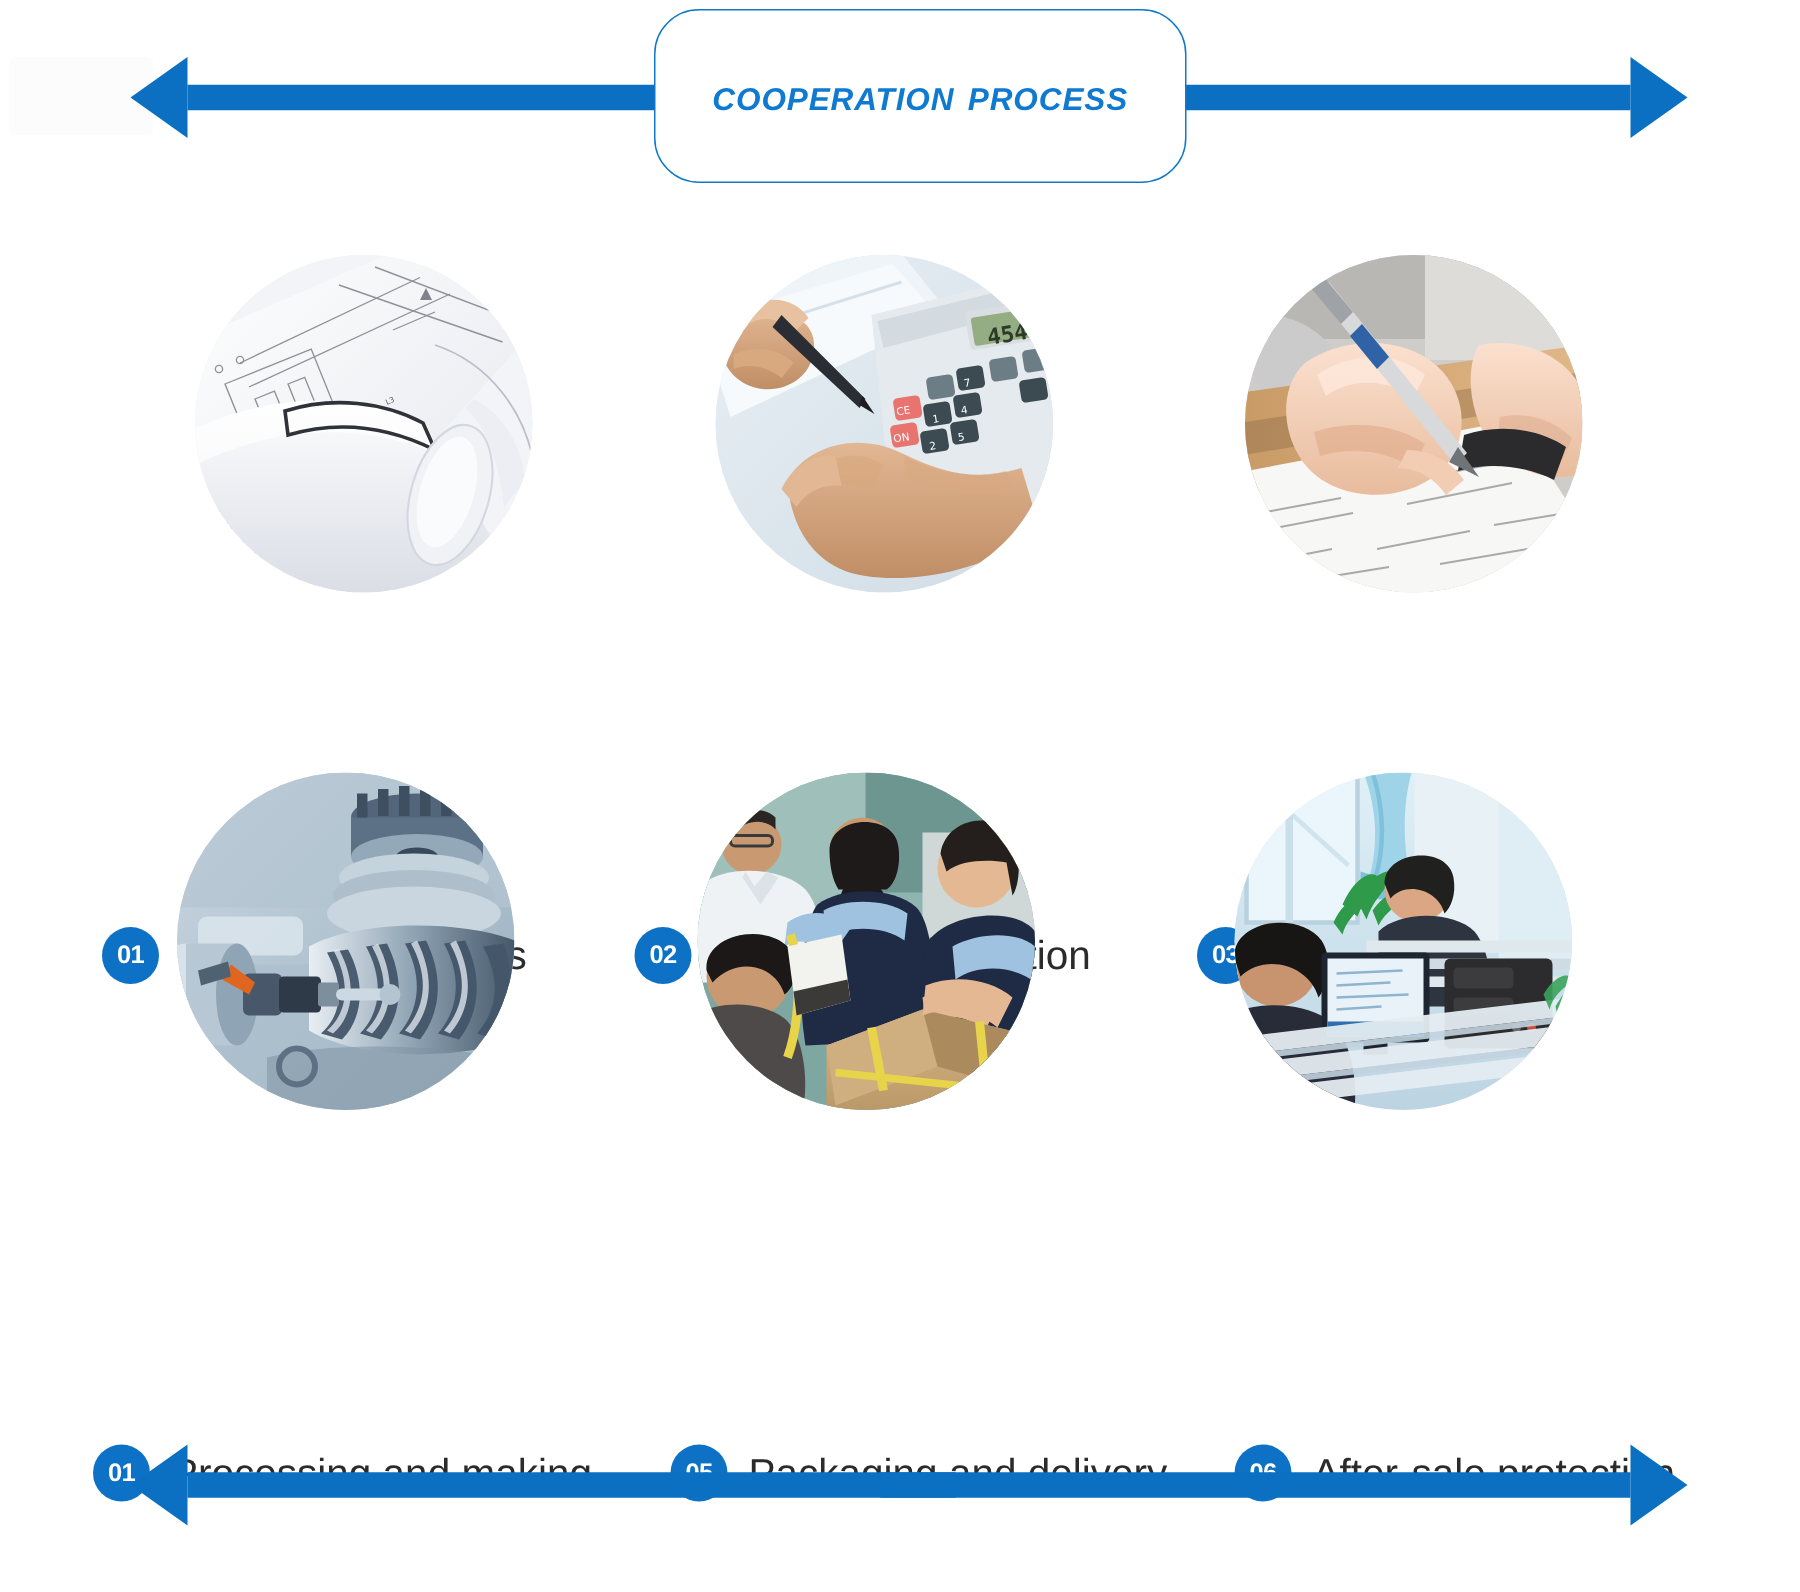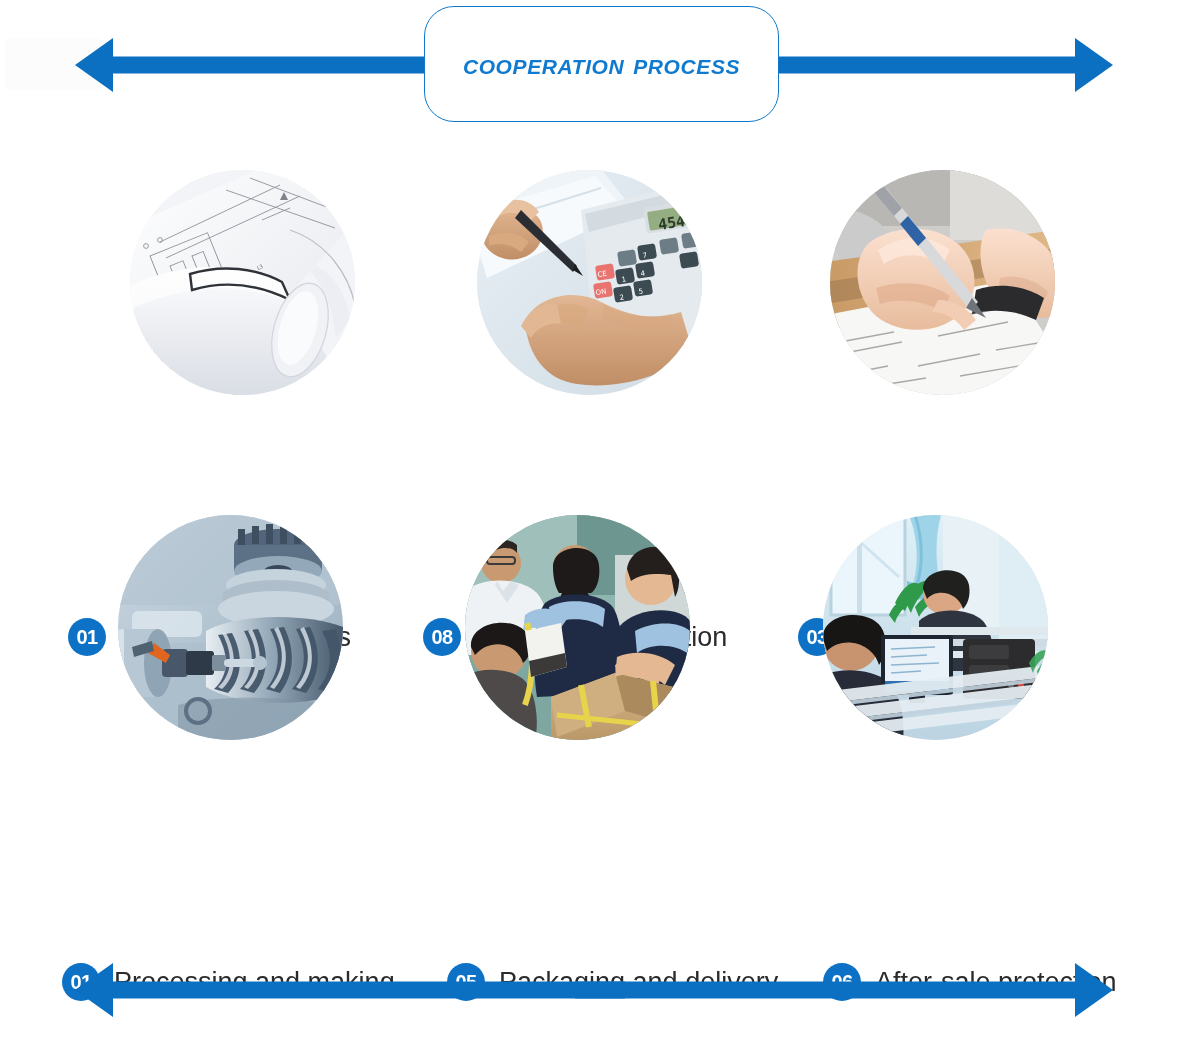--- a/index.html
+++ b/index.html
@@ -6,21 +6,21 @@
   body{
     width:1200px;height:1061px;
     background:#ffffff;
     font-family:"Liberation Sans", sans-serif;
     overflow:hidden;
     position:relative;
   }
 
   
   .banner{
-    position:absolute;left:0;width:1072px;height:130px;
+    position:absolute;left:12px;width:1072px;height:130px;
   }
   .banner .bar{
     position:absolute;top:50%;transform:translateY(-50%);
     height:17px;background:#0b6fc2;
   }
   .banner .bar.left{left:113px;width:512px;}
   .banner .bar.right{left:575px;width:500px;}
   .banner .head{
     position:absolute;top:50%;transform:translateY(-50%);
     width:0;height:0;
@@ -88,21 +88,21 @@
 
   .caption{
     position:absolute;
     display:flex;align-items:center;
     white-space:nowrap;
   }
   .badge{
     width:38px;height:38px;border-radius:50%;
     background:#0d72c6;
     color:#ffffff;
-    font-size:20px;font-weight:bold;
+    font-size:17px;font-weight:bold;
     display:flex;align-items:center;justify-content:center;
     flex:0 0 auto;
     letter-spacing:-0.5px;
   }
   .caption .label{
     margin-left:14px;
     font-size:27px;
     color:#2b2b2b;
     font-weight:normal;
   }
@@ -272,21 +272,21 @@
           <path d="M44,40 L100,96 L96,102 L38,48 Z" fill="#2a2d33"></path>
           <path d="M98,94 L106,106 L96,100 Z" fill="#1b1d21"></path>
 
           <path d="M48,150 C62,126 96,118 124,132 C156,148 178,150 204,142 L216,182 C190,206 140,220 100,214 C70,210 50,186 48,150 Z" fill="url(#skin2)"></path>
           <path d="M62,146 C78,132 98,130 112,140 L104,160 C92,150 76,150 64,158 Z" fill="#d8a87f" opacity=".6"></path>
           <path d="M126,134 C146,146 170,150 194,144 L198,158 C172,164 146,158 126,148 Z" fill="#d8a87f" opacity=".5"></path>
           <path d="M44,156 C52,140 66,132 80,134 L84,154 C72,152 60,158 54,168 Z" fill="#e2b793"></path>
         </svg>
       </div>
       <div class="caption">
-        <span class="badge">08</span>
+        <span class="badge">02</span>
         <span class="label">Accounting quotation</span>
       </div>
     </div>
 
     <div class="cell c2">
       <div class="photo">
         <svg viewBox="0 0 225 225" xmlns="http://www.w3.org/2000/svg">
           <defs>
             <linearGradient id="skin3" x1="0" y1="0" x2="0" y2="1">
               <stop offset="0" stop-color="#fbe0cf"></stop>

